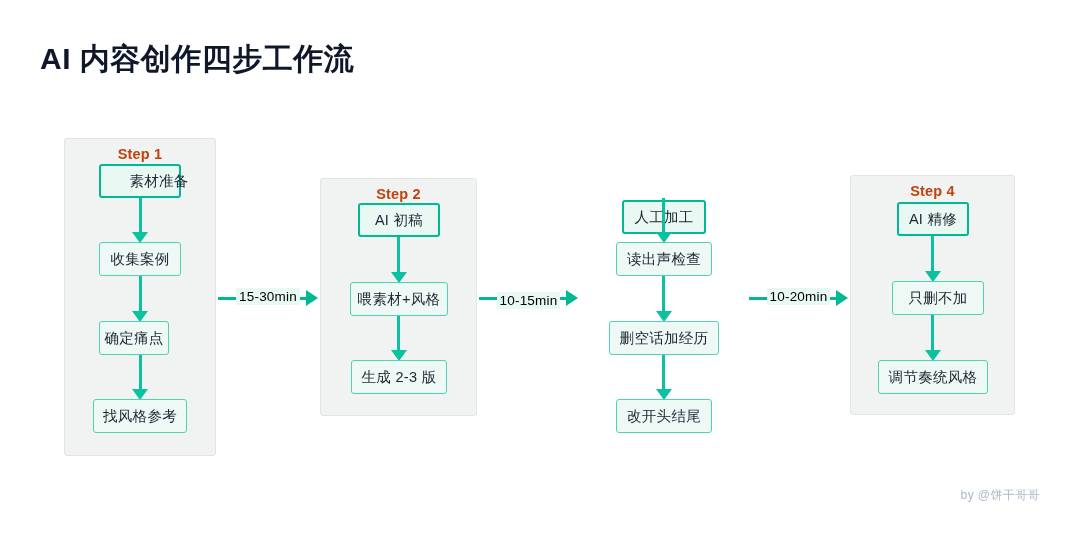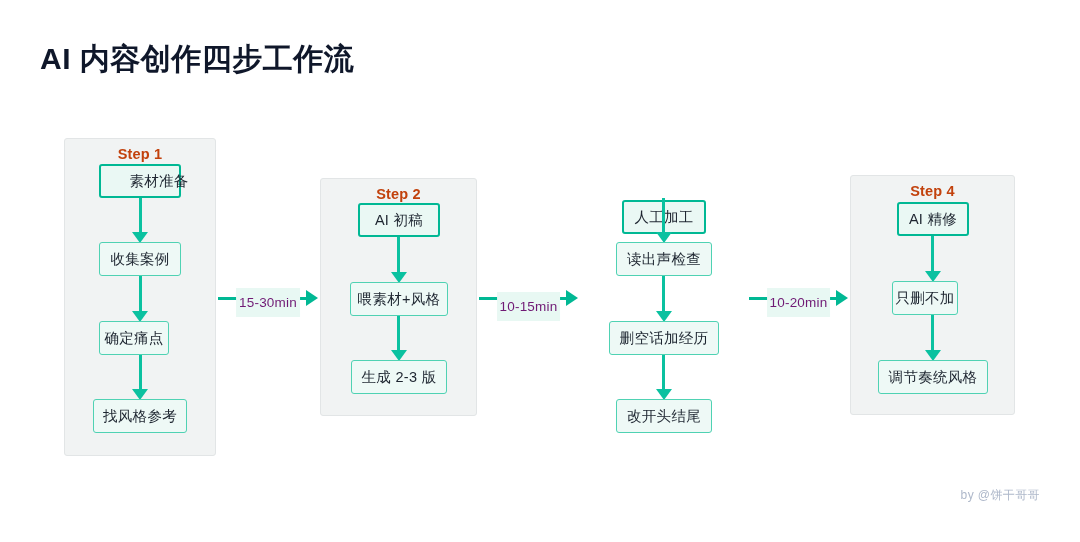--- a/index.html
+++ b/index.html
@@ -107,23 +107,23 @@
     position: absolute;
     width: 0;
     height: 0;
     border-top: 8px solid transparent;
     border-bottom: 8px solid transparent;
     border-left: 12px solid #00b894;
   }
   .hlabel {
     position: absolute;
     font-size: 13.5px;
-    color: #701a75;
+    color: #000000;
     background: #e8f8f3;
-    padding: 7px 3px;
+    padding: 1px 3px;
     white-space: nowrap;
     letter-spacing: 0.2px;
   }
 
   
   .credit {
     position: absolute;
     right: 40px;
     bottom: 38px;
     font-size: 12px;
@@ -175,21 +175,21 @@
       <div class="node" style="left: 616px; top: 242px; width: 96px; height: 34px;">读出声检查</div>
       <div class="vline" style="left: 662px; top: 276px; height: 36px;"></div>
       <div class="vhead" style="left: 656px; top: 311px;"></div>
       <div class="node" style="left: 609px; top: 321px; width: 110px; height: 34px;">删空话加经历</div>
       <div class="vline" style="left: 662px; top: 355px; height: 35px;"></div>
       <div class="vhead" style="left: 656px; top: 389px;"></div>
       <div class="node" style="left: 616px; top: 399px; width: 96px; height: 34px;">改开头结尾</div>
       <div class="node head" style="left: 897px; top: 202px; width: 72px; height: 34px;">AI 精修</div>
       <div class="vline" style="left: 931px; top: 236px; height: 36px;"></div>
       <div class="vhead" style="left: 925px; top: 271px;"></div>
-      <div class="node" style="left: 892px; top: 281px; width: 66px; height: 34px;">只删不加</div>
+      <div class="node" style="left: 892px; top: 281px; width: 92px; height: 34px;">只删不加</div>
       <div class="vline" style="left: 931px; top: 315px; height: 36px;"></div>
       <div class="vhead" style="left: 925px; top: 350px;"></div>
       <div class="node" style="left: 878px; top: 360px; width: 110px; height: 34px;">调节奏统风格</div>
       <div class="hline" style="left: 218px; top: 296.5px; width: 89px;"></div>
       <div class="hhead" style="left: 306px; top: 290px;"></div>
       <div class="hlabel" style="left: 268px; top: 288px; transform: translateX(-50%);">15-30min</div>
       <div class="hline" style="left: 479px; top: 296.5px; width: 88px;"></div>
       <div class="hhead" style="left: 566px; top: 290px;"></div>
       <div class="hlabel" style="left: 528.5px; top: 292px; transform: translateX(-50%);">10-15min</div>
       <div class="hline" style="left: 749px; top: 296.5px; width: 88px;"></div>

